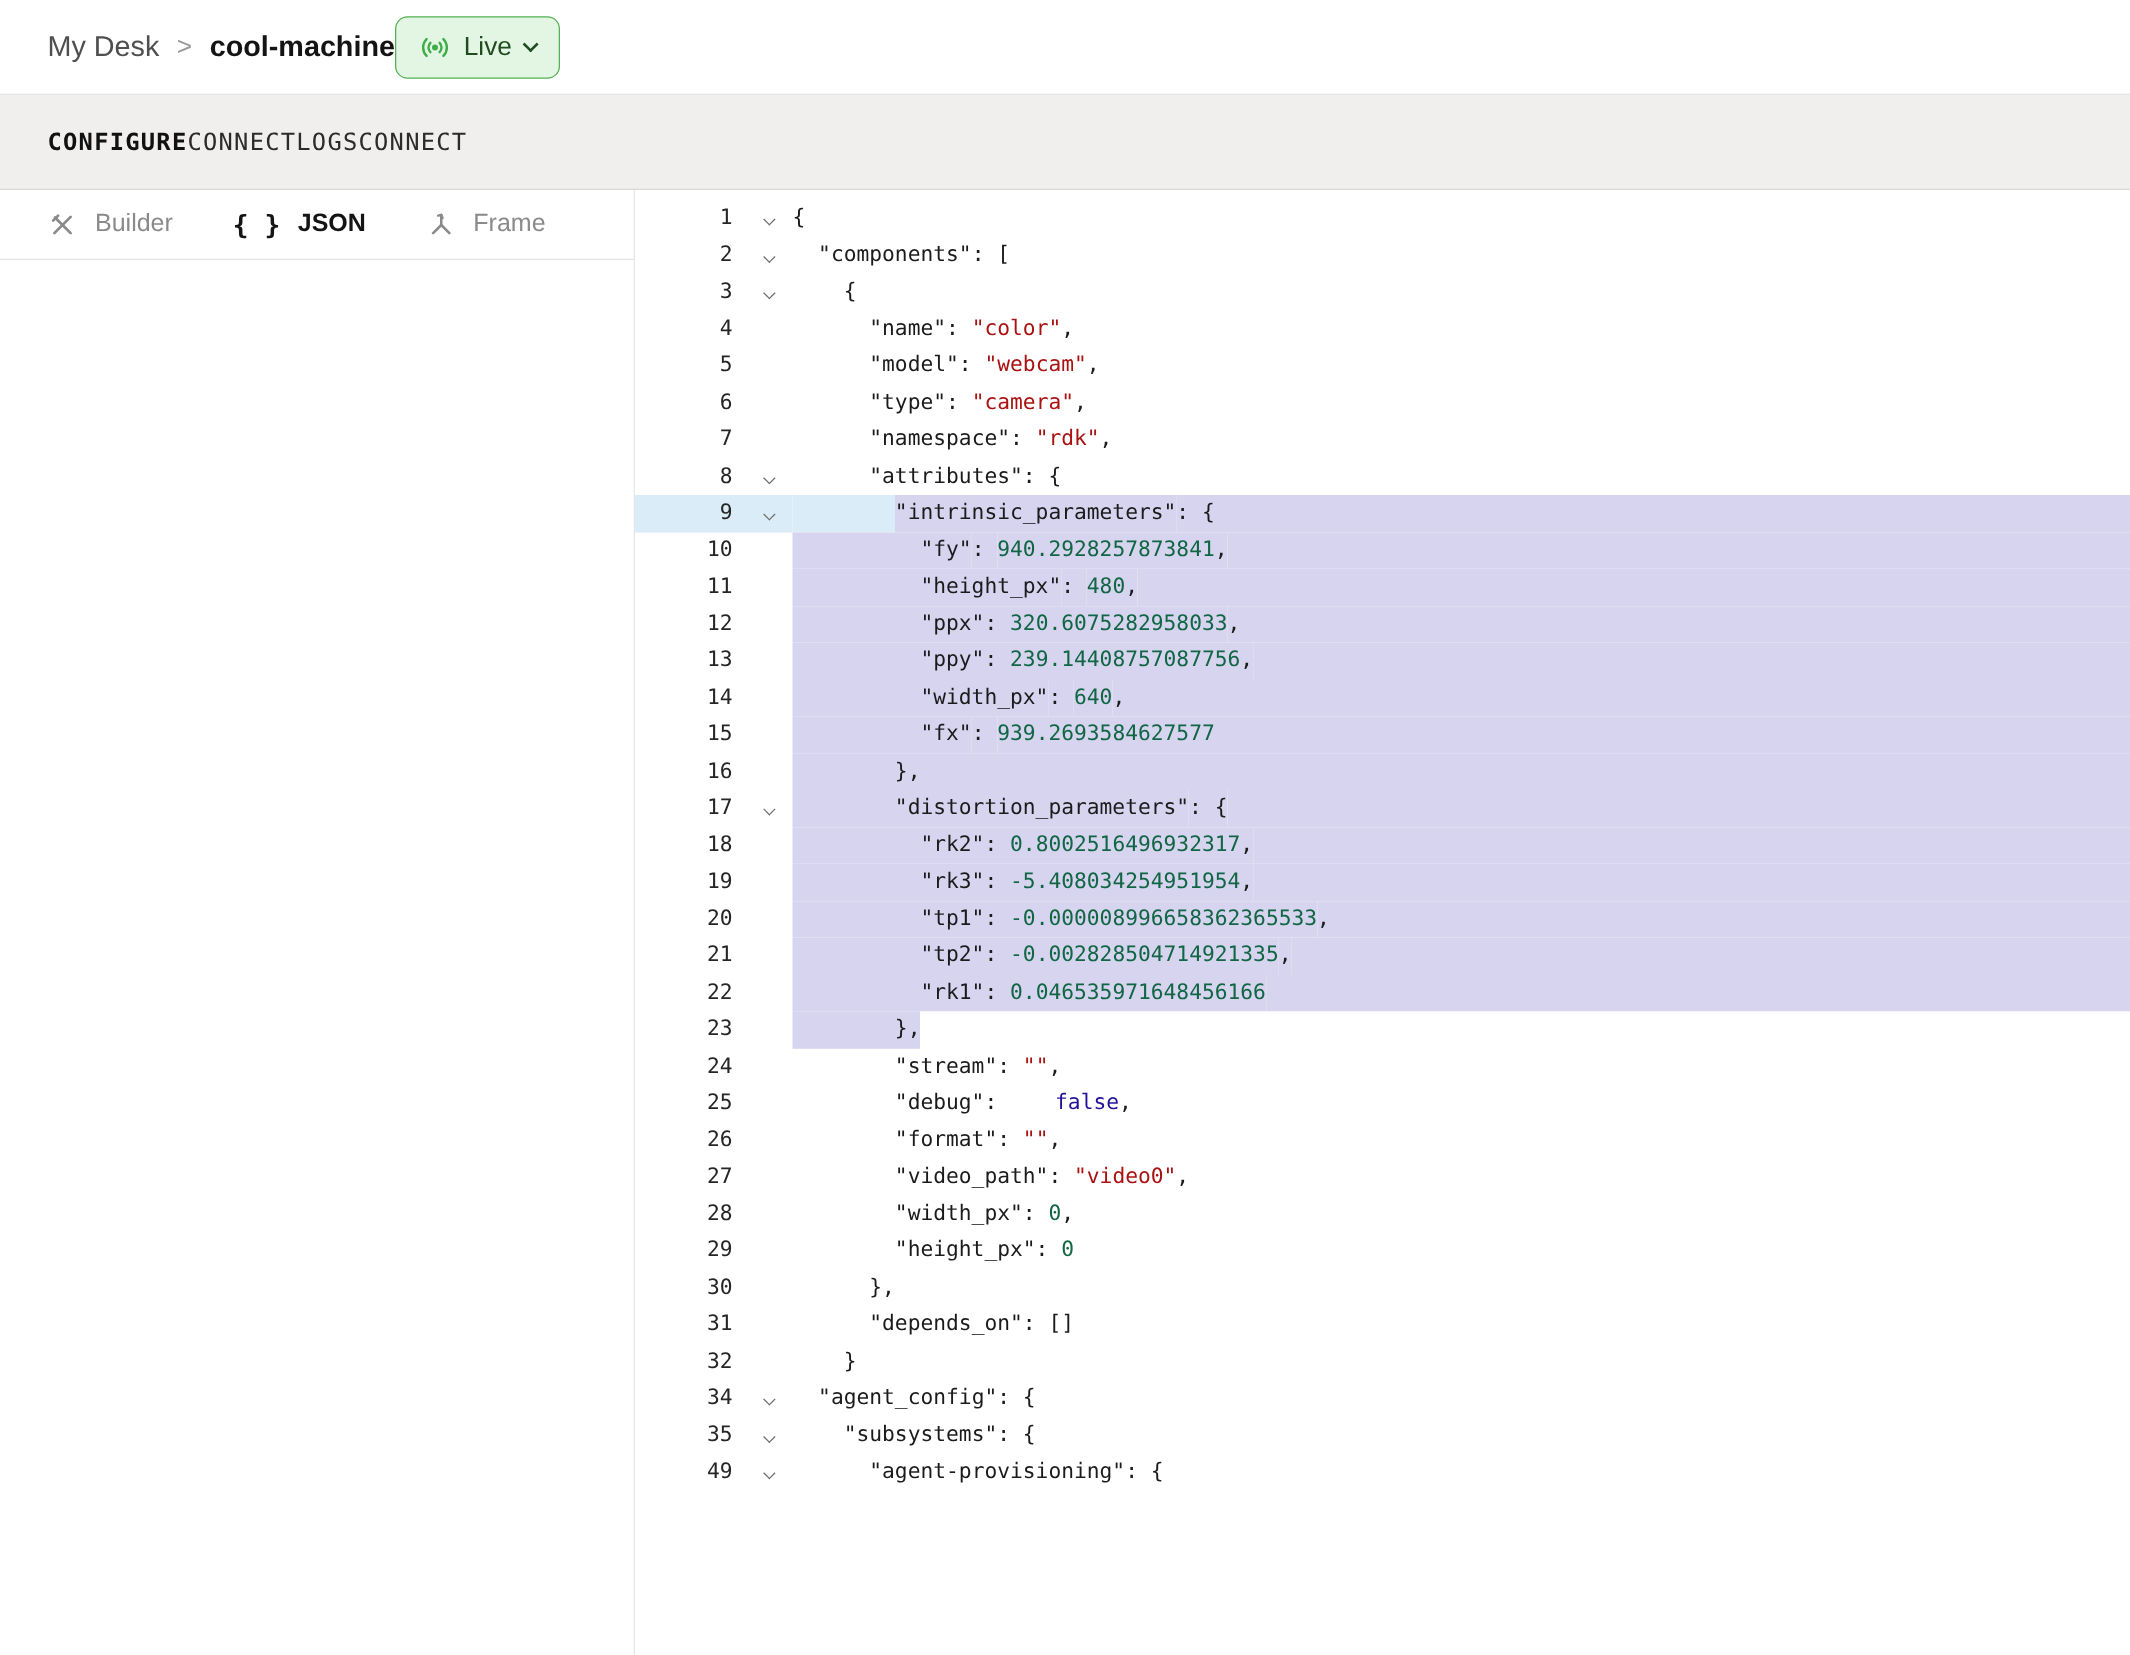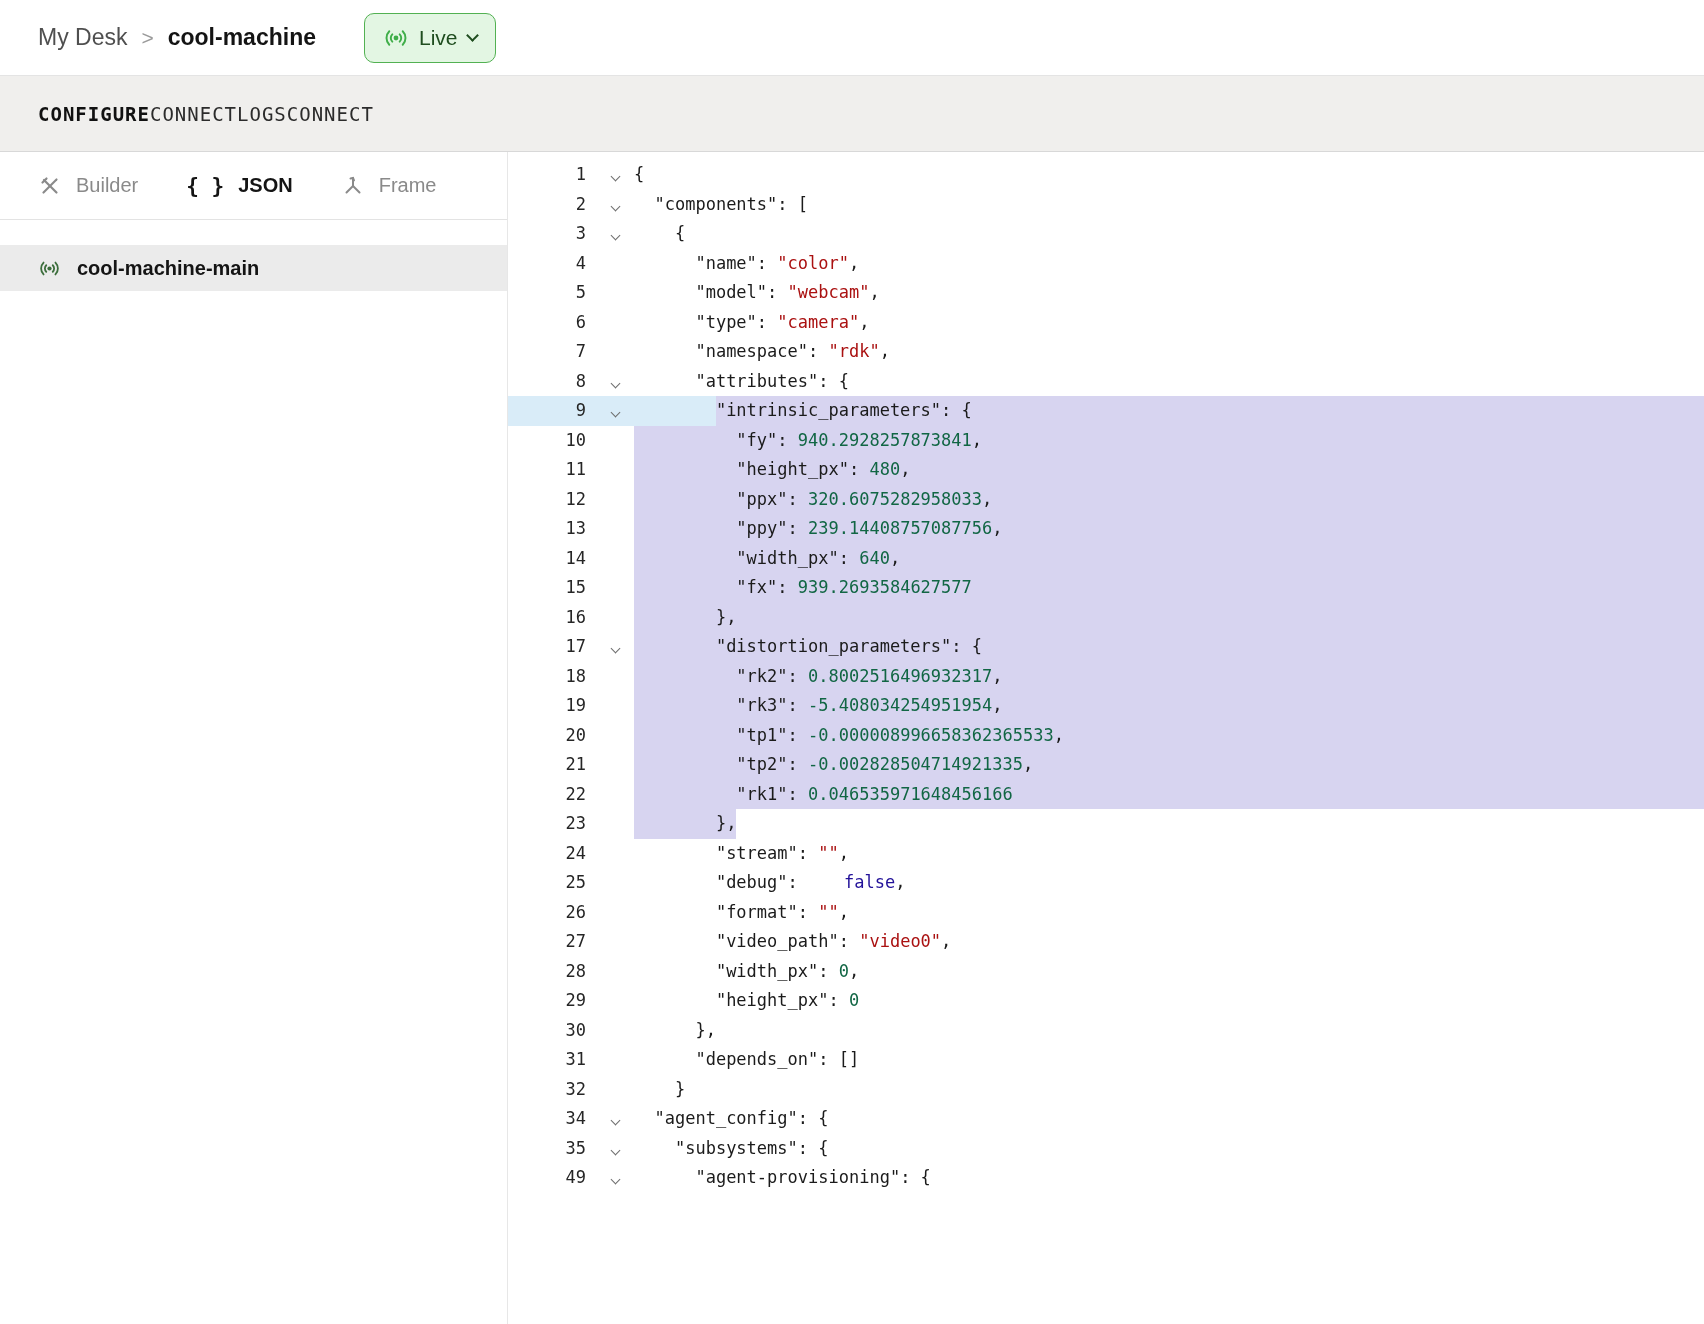--- a/index.html
+++ b/index.html
@@ -5,37 +5,37 @@
   * { margin:0; padding:0; box-sizing:border-box; }
   html,body { background:#fff; }
   .app { width:1704px; height:1324px; overflow:hidden; font-family:"Liberation Sans", sans-serif; color:#1b1b1b; background:#fff; }
 
   
   .topbar { height:75px; display:flex; align-items:center; padding:0 38px; background:#fff;border-radius:30px; }
   .breadcrumb { display:flex; align-items:center; gap:14px; font-size:23px; }
   .bc-parent { color:#4f4f4f; cursor:pointer; }
   .bc-sep { color:#9a9a9a; font-size:21px; }
   .bc-current { color:#141414; font-weight:bold; }
-  .live-badge { margin-left:48px; display:flex; align-items:center; gap:10px; height:50px; padding:0 18px;
+  .live-badge { display:flex; align-items:center; gap:10px; height:50px; padding:0 18px;
     background:var(--live-bg); border:1.5px solid var(--live-border); border-radius:10px; cursor:pointer;
     font-family:"Liberation Sans", sans-serif; font-size:21px; color:var(--live-text); }
   .live-icon { color:var(--live-green); display:flex; align-items:center; }
   .chev-dn { width:9px; height:9px; border-right:2px solid var(--live-text); border-bottom:2px solid var(--live-text);
     transform:rotate(45deg); margin-top:-4px; display:inline-block; }
 
   
   .tabbar { height:77px; background:var(--tabbar-bg); border-top:1px solid #e4e4e4; border-bottom:1px solid #d8d8d8;
     display:flex; align-items:center; padding:0 38px; }
   .tab { font-family:"DejaVu Sans Mono", monospace; font-size:19px; letter-spacing:1px; color:#2b2b2b; cursor:pointer; }
   .tab.active { font-weight:bold; color:#111; }
 
   
   .main { display:flex; height:1172px; }
   .sidebar { width:508px; flex:none; border-right:1px solid #e7e7e7; background:#fff; }
-  .mode-bar { height:68px; display:flex; align-items:center; padding:0 38px; gap:48px; border-bottom:1px solid #e3e3e3; }
+  .mode-bar { height:56px; display:flex; align-items:center; padding:0 38px; gap:48px; border-bottom:1px solid #e3e3e3; }
   .mode-item { display:flex; align-items:center; gap:14px; font-size:20px; color:var(--muted); cursor:pointer; }
   .mode-item.active { color:#141414; font-weight:bold; }
   .mode-item .micon { display:flex; align-items:center; }
   .braces-glyph { font-family:"DejaVu Sans Mono", monospace; font-size:21px; font-weight:bold; }
   .machine-list { padding-top:25px; }
   .machine-item { height:46px; display:flex; align-items:center; gap:16px; padding:0 38px;
     background:var(--selected-item-bg); cursor:pointer; }
   .machine-item .label { font-size:20px; font-weight:bold; color:#141414; }
   .machine-icon { color:var(--machine-icon); display:flex; align-items:center; }
 
@@ -113,34 +113,20 @@
             <svg width="24" height="24" viewBox="0 0 24 24" fill="none" stroke="currentColor" stroke-width="2" stroke-linecap="round">
               <path d="M12 4v8"></path>
               <path d="M12 12l-6.5 6.5"></path>
               <path d="M12 12l6.5 6.5"></path>
               <path d="M9.5 4.5L12 4l1 2.4"></path>
             </svg>
           </span>
           <span>Frame</span>
         </div>
       </div>
-      <div class="machine-list">
-        <div class="machine-item">
-          <span class="machine-icon">
-            <svg width="23" height="23" viewBox="0 0 24 24" fill="none" stroke="currentColor" stroke-width="1.9" stroke-linecap="round">
-              <circle cx="12" cy="12" r="2.2" fill="currentColor" stroke="none"></circle>
-              <path d="M8.6 8.6a4.8 4.8 0 0 0 0 6.8"></path>
-              <path d="M15.4 8.6a4.8 4.8 0 0 1 0 6.8"></path>
-              <path d="M5.8 5.8a8.8 8.8 0 0 0 0 12.4"></path>
-              <path d="M18.2 5.8a8.8 8.8 0 0 1 0 12.4"></path>
-            </svg>
-          </span>
-          <span class="label">cool-machine-main</span>
-        </div>
-      </div>
     </aside>
 
     <section class="editor">
       <div id="code-lines">
           <div class="cm-row">
             <div class="cm-gutter">1</div>
             <div class="cm-fold"><i class="chev"></i></div>
             <div class="cm-content">
               <span class="tk-pun">{</span>
               <span class="cm-fill"></span>

